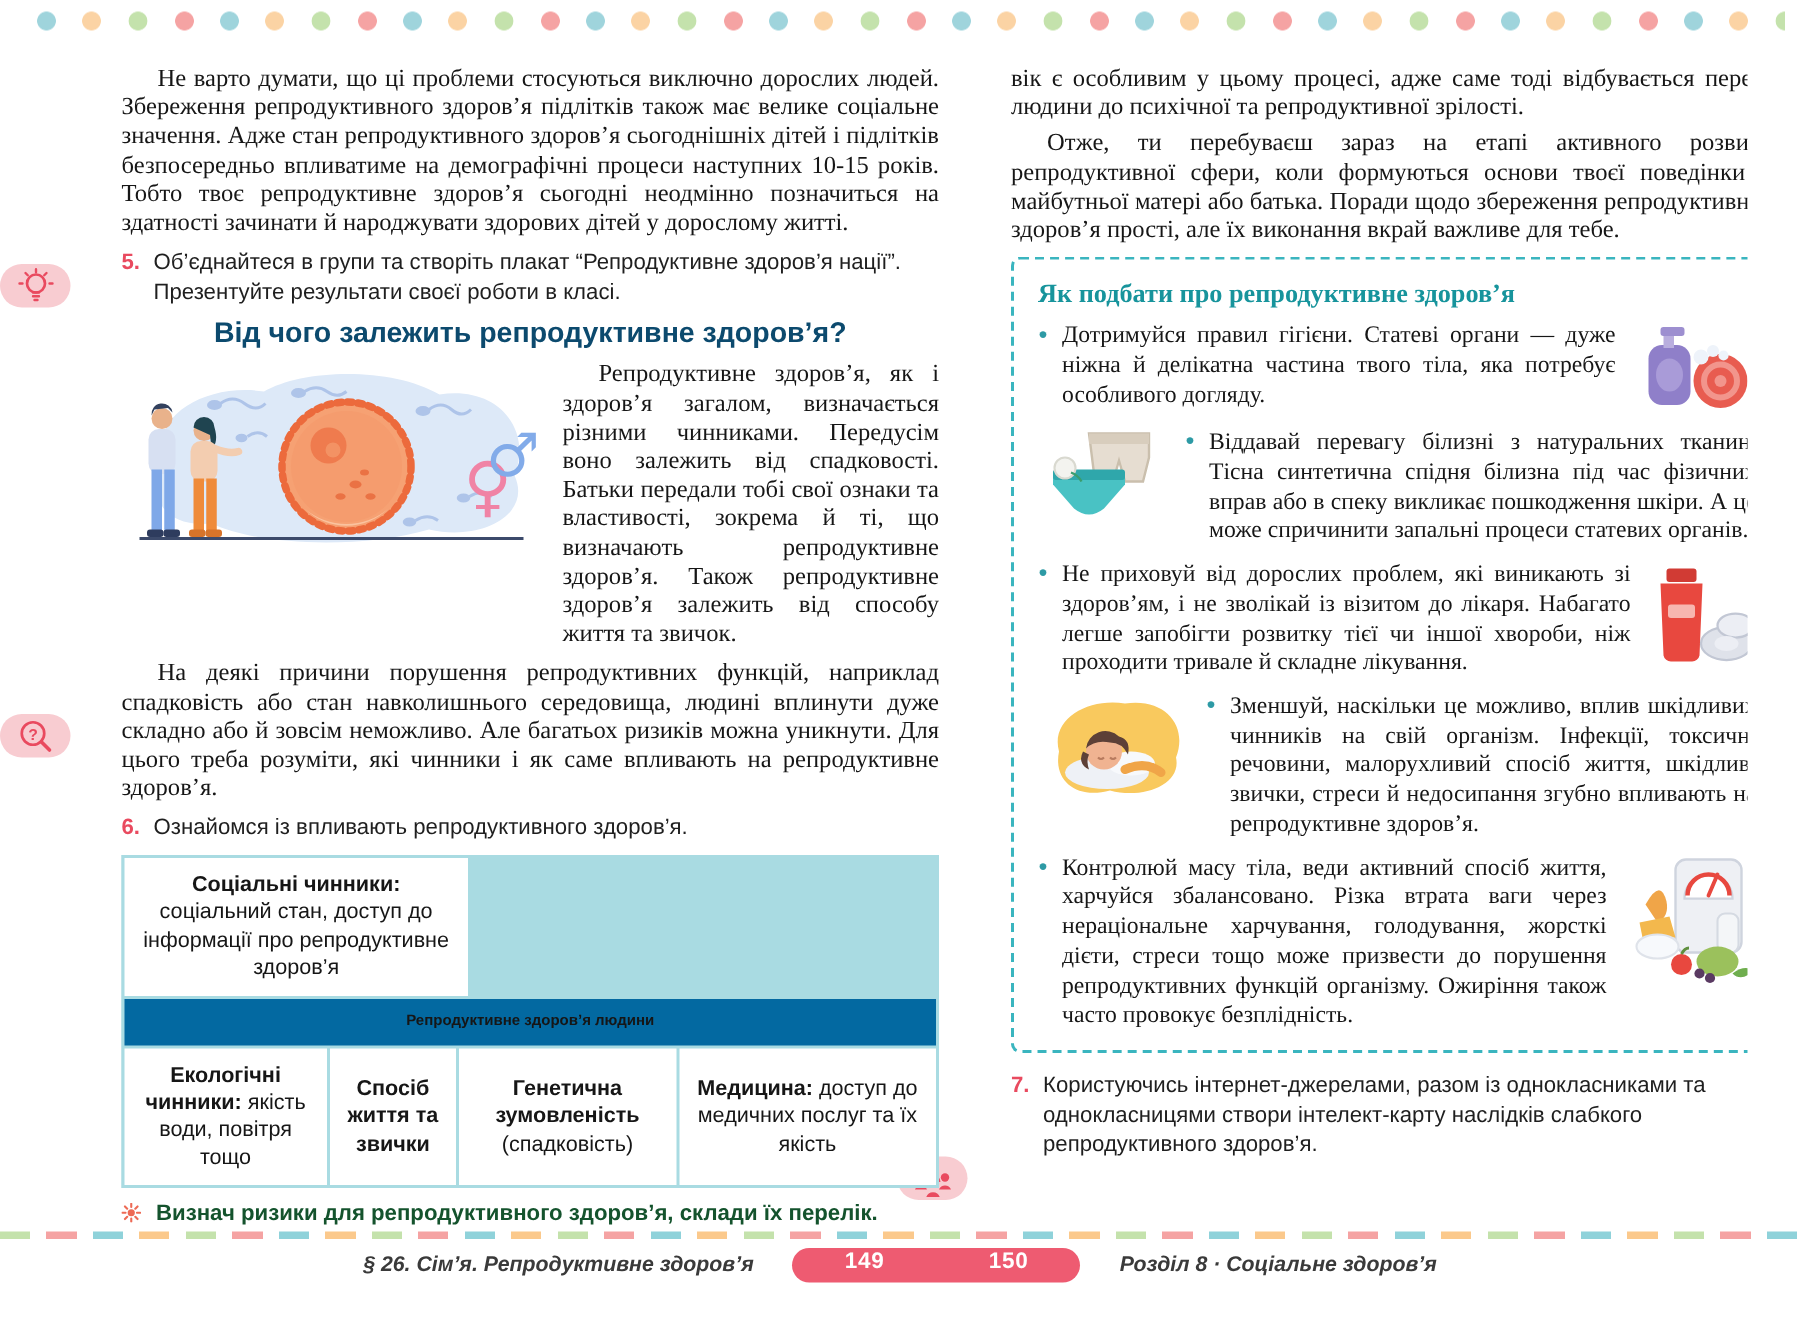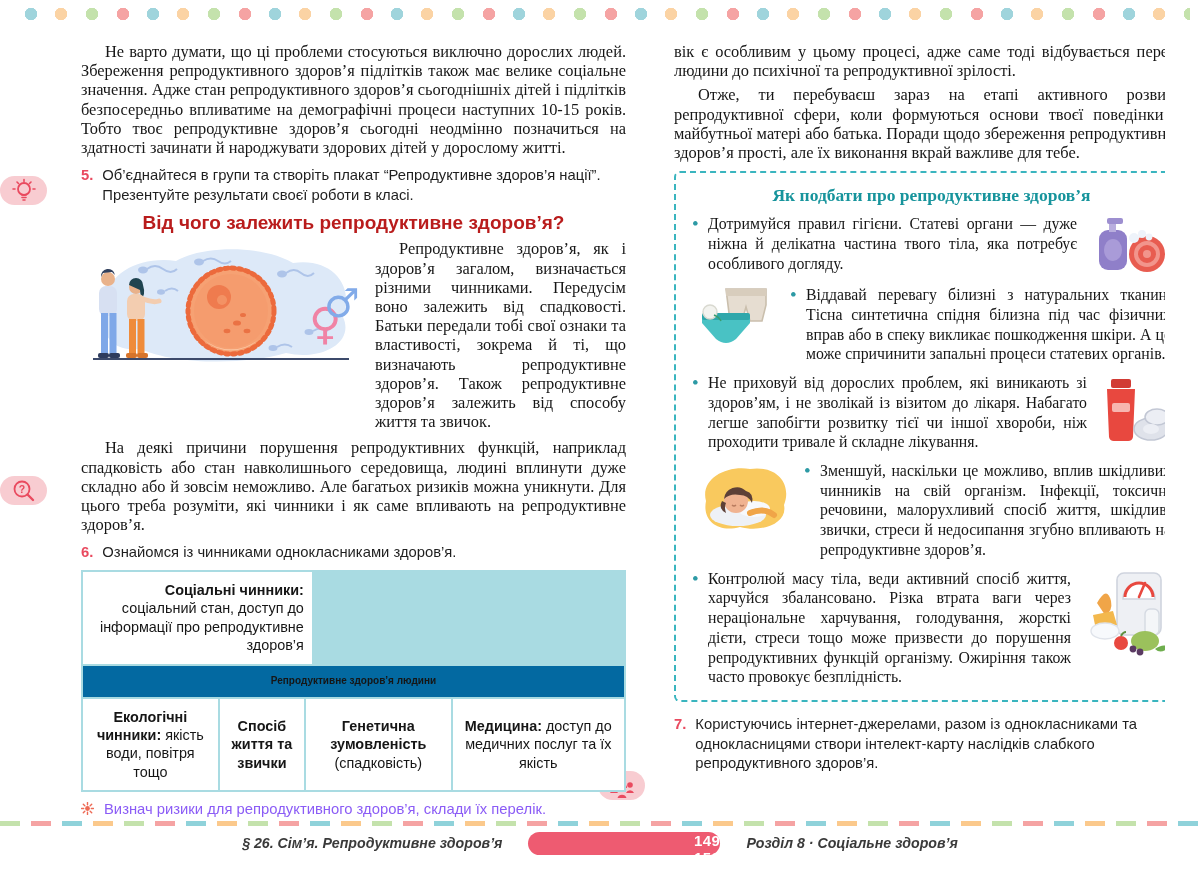--- a/index.html
+++ b/index.html
@@ -22,61 +22,61 @@
   .cols{position:absolute;top:42px;left:57px;width:1108px;height:782px;display:flex;gap:48px;overflow:hidden;}
   .col-left{width:545px;flex:none;margin-left:24px;}
   .col-right{width:515px;flex:none;position:relative;}
   p.body{margin:0 0 5px;font-size:16.4px;line-height:1.17;text-align:justify;}
   p.indent{text-indent:24px;}
   
   .task{display:flex;gap:9px;margin:9px 0 5px;font-family:"Liberation Sans",sans-serif;
         font-size:14.8px;line-height:1.33;color:#1f1f1f;}
   .task-num{color:#e94a5f;font-weight:bold;flex:none;}
   .pink-heading{margin:7px 0 5px;font-family:"Liberation Sans",sans-serif;font-weight:bold;
-        font-size:19px;color:#b91c1c;text-align:center;}
+        font-size:19px;color:#0c4a6e;text-align:center;}
   
   .illus-row{display:flex;gap:14px;margin:3px 0 2px;align-items:flex-start;}
   .illus-row svg{flex:none;}
   .illus-row p{flex:1;}
   
   .ftable{margin:7px 0 8px;border:2px solid #a9dbe2;background:#a9dbe2;display:grid;gap:2px;
           font-family:"Liberation Sans",sans-serif;font-size:14.4px;line-height:1.28;text-align:center;}
-  .ft-top{display:grid;grid-template-columns:42.3% 1fr;gap:18px;text-align:right;}
+  .ft-top{display:grid;grid-template-columns:42.3% 1fr;gap:18px;}
   .ft-bot{display:grid;grid-template-columns:24.9% 15.6% 26.7% 1fr;gap:2px;}
   .ft-cell{background:#ffffff;padding:9px 8px;display:flex;flex-direction:column;justify-content:center;}
   .ft-band{background:#0369a1;padding:9px 8px;font-weight:bold;font-size:10px;}
   
   .sun-item{display:flex;gap:10px;align-items:flex-start;margin:6px 0;
-            font-family:"Liberation Sans",sans-serif;font-size:14.8px;line-height:1.3;color:#8b5cf6;}
+            font-family:"Liberation Sans",sans-serif;font-size:14.8px;line-height:1.3;color:#14532d;font-weight:bold;}
   .sun-item svg{flex:none;margin-top:2px;}
   
   .advice-box{margin-top:9px;border:2px dashed #3ab5bf;border-radius:6px;padding:10px 16px 4px;}
   .advice-title{font-family:"Liberation Serif",serif;font-weight:bold;font-size:17.5px;color:#17949c;
-                text-align:center;margin:2px 0 8px;}
+                margin:2px 0 8px;}
   .ai{display:flex;gap:12px;margin-bottom:9px;align-items:flex-start;}
   .ai-text{position:relative;padding-left:16px;font-size:15.8px;line-height:1.25;text-align:justify;flex:1;}
   .ai-dot{position:absolute;left:0;top:-2px;color:#2d9aa5;font-size:19px;}
   .ai svg{flex:none;}
   
   .warning-box{margin-top:13px;border:2px dashed #f0696f;border-radius:4px;padding:8px 14px;
                display:flex;gap:14px;align-items:center;}
   .warning-box svg{flex:none;}
   .warning-text{font-size:16.2px;line-height:1.25;text-align:justify;text-indent:24px;}
   
   .tab{position:absolute;width:47px;height:29px;background:#f8ccd1;border-radius:15px;
        display:flex;align-items:center;justify-content:center;}
   .tab-5{left:0;top:176px;}
   .tab-6{left:0;top:476px;}
   .tab-7{left:598px;top:771px;}
   
   .footer{position:absolute;left:0;right:0;bottom:22px;height:26px;display:flex;align-items:center;
           justify-content:center;gap:26px;font-family:"Liberation Sans",sans-serif;
           font-style:italic;font-weight:bold;font-size:14.2px;color:#3a3a3a;}
-  .pill{width:192px;height:23px;background:#ee5b71;border-radius:12px;display:flex;align-items:flex-end;
-        font-style:normal;color:#ffffff;font-size:15px;letter-spacing:.5px;flex-direction:column;}
+  .pill{width:192px;height:23px;background:#ee5b71;border-radius:12px;display:flex;align-items:flex-start;
+        font-style:normal;color:#ffffff;font-size:15px;letter-spacing:.5px;}
   .pill span{flex:1;text-align:center;}
 </style>
 </head>
 <body>
 
 <div class="page">
   <div class="dots-top"></div>
 
   <div class="tab tab-5">
     <svg width="26" height="26" viewBox="0 0 26 26">
@@ -170,21 +170,21 @@
           </g>
           <line x1="12" y1="120" x2="268" y2="120" stroke="#3c4a6b" stroke-width="2"></line>
         </svg>
         <p class="body indent">Репродуктивне здоров’я, як і здоров’я загалом, визначається різними чинниками. Передусім воно залежить від спадковості. Батьки передали тобі свої ознаки та властивості, зокрема й ті, що визначають репродуктивне здоров’я. Також репродуктивне здоров’я залежить від способу життя та звичок.</p>
       </div>
 
       <p class="body indent">На деякі причини порушення репродуктивних функцій, наприклад спадковість або стан навколишнього середовища, людині вплинути дуже складно або й зовсім неможливо. Але багатьох ризиків можна уникнути. Для цього треба розуміти, які чинники і як саме впливають на репродуктивне здоров’я.</p>
 
       <div class="task">
         <span class="task-num">6.</span>
-        <span>Ознайомся із чинниками однокласниками здоров’я.</span>
+        <span>Ознайомся із впливають репродуктивного здоров’я.</span>
       </div>
 
       <div class="ftable">
         <div class="ft-top">
           <div class="ft-cell">
               <div><b>Соціальні чинники:</b><span> соціальний стан, доступ до інформації про репродуктивне здоров’я</span></div>
             </div>
         </div>
         <div class="ft-band">Репродуктивне здоров’я людини</div>
         <div class="ft-bot">

